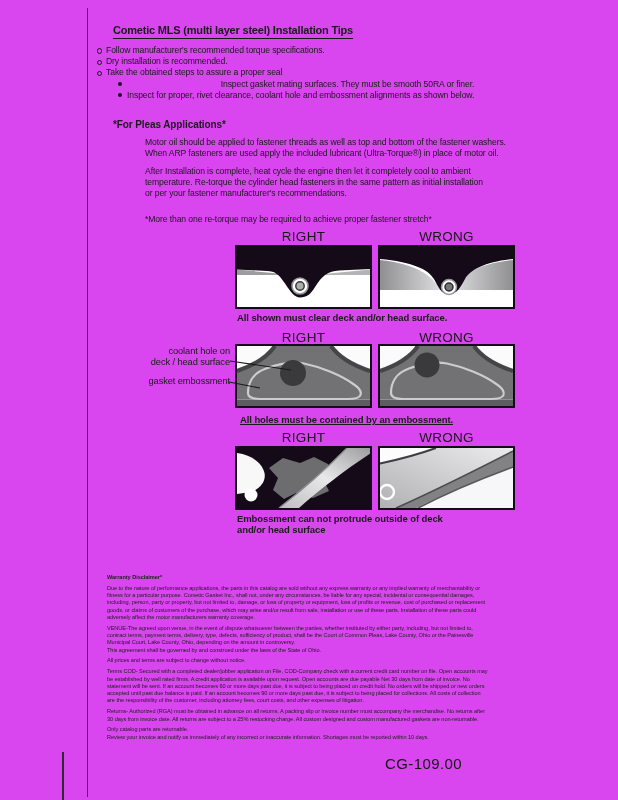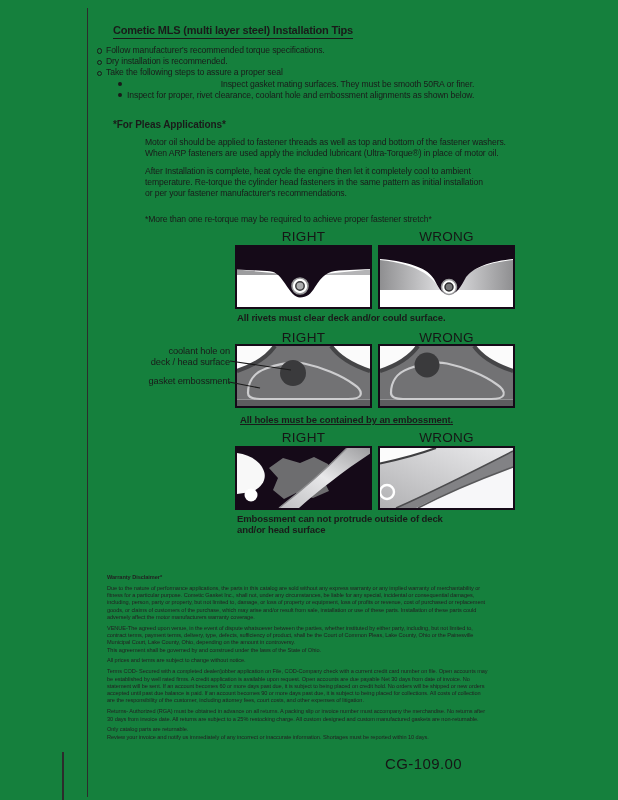--- a/index.html
+++ b/index.html
@@ -1,17 +1,17 @@
 <!DOCTYPE html>
 <html><head>
 <meta charset="utf-8">
 <style>
   html,body { margin:0; padding:0; background:#ffffff; }
   .page {
-    position:relative; width:618px; height:800px; background:#15803d;
+    position:relative; width:618px; height:800px; background:#d946ef;
     font-family:"Liberation Sans","DejaVu Sans",sans-serif; color:#1a1a1a;
     overflow:hidden;
   }
 
   .scan-line { position:absolute; background:#2c2c2c; }
 
   .title {
     position:absolute; left:113px; top:24px;
     font-size:11px; font-weight:bold; letter-spacing:-0.2px;
     border-bottom:1.5px solid #1a1a1a; padding-bottom:2px;
@@ -78,21 +78,21 @@
           <stop offset="1" stop-color="#ececee"></stop>
       </linearGradient>
     </defs>
   </svg>
 
   <div class="title">Cometic MLS (multi layer steel) Installation Tips</div>
 
   <div class="tips">
     <div class="tip"><span class="marker"></span><span>Follow manufacturer's recommended torque specifications.</span></div>
     <div class="tip"><span class="marker"></span><span>Dry installation is recommended.</span></div>
-    <div class="tip"><span class="marker"></span><span>Take the following steps to assure a proper seal</span></div>
+    <div class="tip"><span class="marker"></span><span>Take the obtained steps to assure a proper seal</span></div>
     <div class="tip sub"><span class="marker"></span><span>Inspect gasket mating surfaces.  They must be smooth 50RA or finer.</span></div>
     <div class="tip sub"><span class="marker"></span><span>Inspect for proper, rivet clearance, coolant hole and embossment alignments as shown below.</span></div>
   </div>
 
   <div class="h2">*For Pleas Applications*</div>
   <div class="para p1">
     <div>Motor oil should be applied to fastener threads as well as top and bottom of the fastener washers.</div>
     <div>When ARP fasteners are used apply the included lubricant (Ultra-Torque®) in place of motor oil.</div>
   </div>
   <div class="para p2">
@@ -119,21 +119,21 @@
     <rect x="1" y="1" width="135" height="62" fill="#ffffff" stroke="#150a18" stroke-width="2"></rect>
     <path d="M2,15 C38,19 54,30 62,45 L2,45 Z" fill="url(#gradL)"></path>
     <path d="M135,15 C99,19 83,30 75,45 L135,45 Z" fill="url(#gradR)"></path>
     <rect x="2" y="45" width="133" height="17" fill="#ffffff"></rect>
     <path d="M2,2 L135,2 L135,14 C108,17 93,24 87,34 C83,41 79,49.5 71,49.5 C63,49.5 60,41 56,34 C50,24 34,17 2,14 Z" fill="#150a18"></path>
     <circle cx="71" cy="42" r="7.5" fill="#ffffff" stroke="#98989a" stroke-width="1.5"></circle>
     <circle cx="71" cy="42" r="4" fill="#757577" stroke="#2b2b2d" stroke-width="1.5"></circle>
     <rect x="1" y="1" width="135" height="62" fill="none" stroke="#150a18" stroke-width="2"></rect>
   </svg>
 
-  <div class="fig-caption" style="left:237px; top:312px;">All rivets must clear deck and/or could surface.</div>
+  <div class="fig-caption" style="left:237px; top:312px;">All shown must clear deck and/or head surface.</div>
 
   <div class="fig-label" style="left:235px; top:330px;">RIGHT</div>
   <div class="fig-label" style="left:378px; top:330px;">WRONG</div>
 
   <div class="ann" style="top:346px;">
     <div>coolant hole on</div>
     <div>deck / head surface</div>
   </div>
   <div class="ann" style="top:376px;">
     <div>gasket embossment</div>

